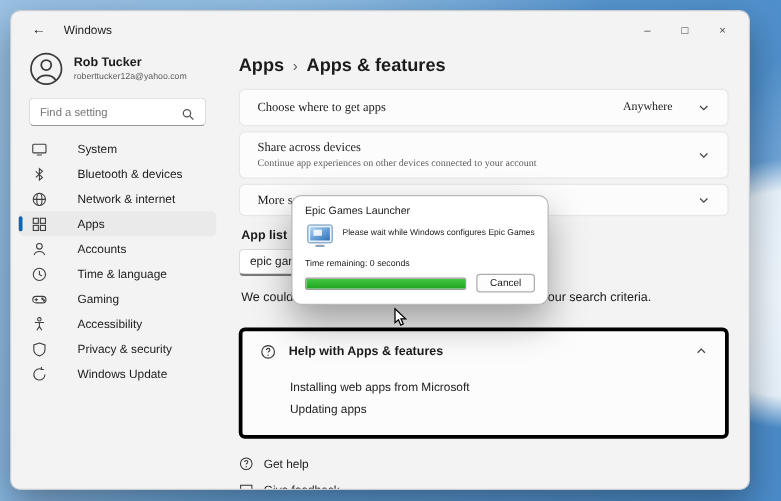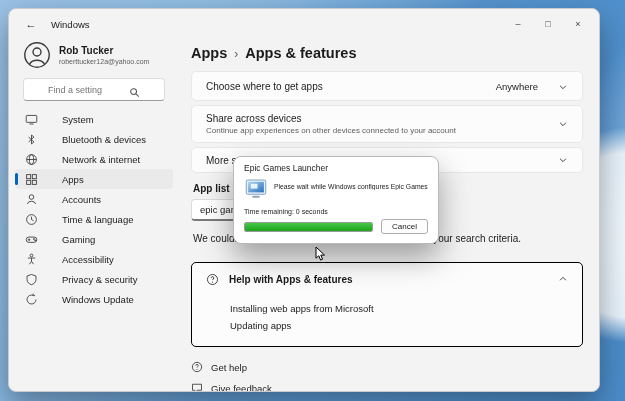--- a/index.html
+++ b/index.html
@@ -33,50 +33,50 @@
   .app-body { flex: 1; display: flex; min-height: 0; }
 
   
   .sidebar { width: 170px; flex-shrink: 0; }
   .profile { display: flex; align-items: center; gap: 8px; margin: 2px 14px 0; }
   .avatar { width: 28px; height: 28px; flex-shrink: 0; color: #3b3b3b; }
   .avatar svg { width: 28px; height: 28px; }
   .profile-name { font-size: 10px; font-weight: 700; line-height: 1.15; }
   .profile-email { font-size: 7px; color: #5d5d5d; margin-top: 1px; }
   .search-box { margin: 9px 14px 8px; height: 23px; background: #fff; border: 1px solid #dcdcdc;
-    border-bottom-color: #9a9a9a; border-radius: 4px; display: flex; align-items: center; padding: 0 24px; }
+    border-bottom-color: #9a9a9a; border-radius: 4px; display: flex; align-items: center; padding: 0 8px; }
   .search-box input { border: none; outline: none; flex: 1; font-size: 9px; color: #333;
     background: transparent; font-family: inherit; min-width: 0; }
   .search-icon { width: 11px; height: 11px; color: #555; flex-shrink: 0; }
   .nav-item { position: relative; display: flex; align-items: center; gap: 24px; height: 20px;
     margin: 0 6px; padding-left: 10px; border-radius: 4px; font-size: 9.5px; }
   .nav-item.selected { background: #eaeaea; }
   .sel-pill { position: absolute; left: 0; top: 4px; width: 3px; height: 12px; border-radius: 2px; background: var(--accent); }
   .nav-icon { width: 13px; height: 13px; color: #404040; display: flex; flex-shrink: 0; }
   .nav-icon svg { width: 13px; height: 13px; }
 
   
   .main { flex: 1; padding: 4px 16px 0 12px; position: relative; min-width: 0; }
   .page-title { display: flex; align-items: baseline; margin: 2px 0 10px; font-size: 14.5px; font-weight: 700; }
   .crumb-sep { margin: 0 7px; font-size: 12px; color: #5d5d5d; font-weight: 400; }
   .card { background: #fcfcfc; border: 1px solid #e7e7e7; border-radius: 5px;
-    display: flex; align-items: center; padding: 0 14px; margin-top: 4px; }
+    display: flex; align-items: center; padding: 0 14px; margin-top: 4px; font-family: Liberation Serif, serif; }
   .card-label { font-size: 10px; }
   .card-desc { font-size: 8px; color: #5d5d5d; margin-top: 2px; }
   .card-right { margin-left: auto; display: flex; align-items: flex-end; gap: 20px; font-size: 9.5px; }
   .chev { width: 10px; height: 10px; color: #444; flex-shrink: 0; }
   .c1 { height: 30px; }
   .c2 { height: 38px; }
   .c3 { height: 26px; margin-top: 4px; }
   .section-label { margin: 10px 0 5px 2px; font-size: 10px; font-weight: 700; }
   .app-search { width: 160px; height: 22px; background: #fff; border: 1px solid #dcdcdc;
     border-bottom: 2px solid #7a7a7a; border-radius: 4px; padding: 0 8px; font-size: 9.5px;
     color: #1b1b1b; font-family: inherit; outline: none; display: block; }
   .empty-msg { margin: 12px 0 0 2px; font-size: 10px; }
-  .help-card { margin-top: 18px; background: #fcfcfc; border: 1px solid #000000; border-radius: 5px; }
+  .help-card { margin-top: 18px; background: #fcfcfc; border: 3px solid #000000; border-radius: 5px; }
   .help-header { display: flex; align-items: center; gap: 10px; height: 32px; padding: 0 14px; }
   .help-header .hicon { width: 13px; height: 13px; color: #333; display: flex; }
   .help-label { font-size: 10px; font-weight: 700; }
   .help-links { padding: 2px 0 9px 38px; }
   .help-link { font-size: 9.5px; margin: 6px 0; }
   .footer-links { margin-top: 14px; }
   .footer-link { display: flex; align-items: center; gap: 8px; margin-bottom: 9px; font-size: 9.5px; }
   .ficon { width: 12px; height: 12px; color: #333; display: flex; }
 
   

